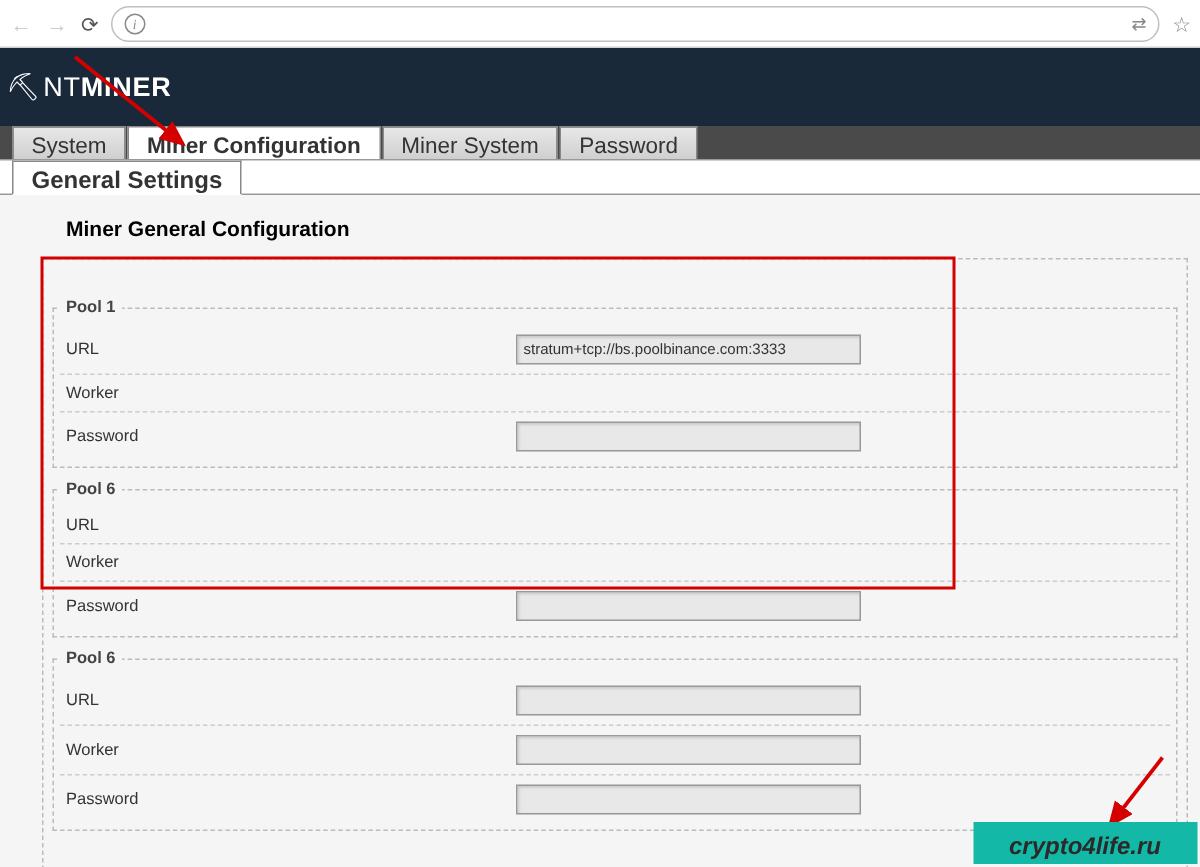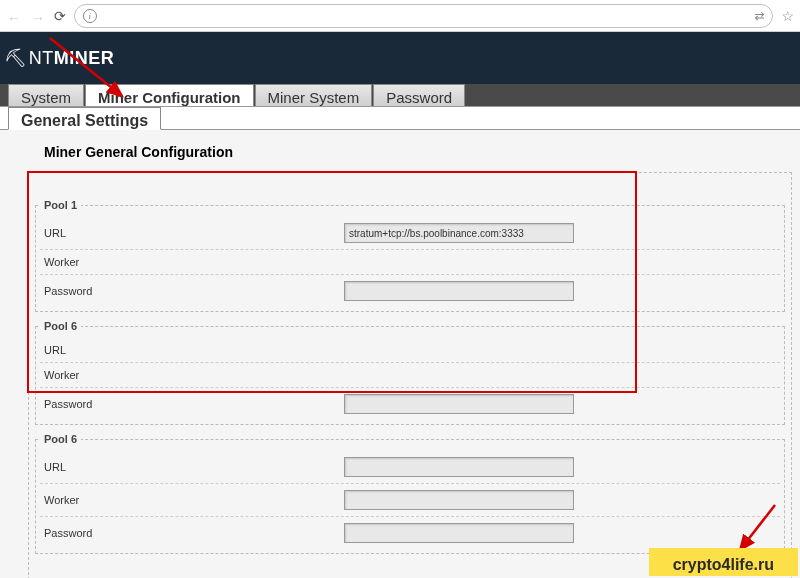--- a/index.html
+++ b/index.html
@@ -39,21 +39,21 @@
   fieldset.pool legend { font-size: 11px; font-weight: bold; color: #444; padding: 0 4px; }
   
   .row { display: flex; align-items: center; border-bottom: 1px dashed #ccc; padding: 6px 4px; }
   .row:last-child { border-bottom: none; }
   .row-label { width: 300px; font-size: 11px; color: #333; }
   .row-input { width: 230px; height: 20px; border: 1px solid #999; background: #e8e8e8; font-size: 10px; padding: 0 4px; color: #333; box-shadow: inset 1px 1px 2px rgba(0,0,0,0.15); }
   
   .red-box { position: absolute; border: 2px solid #d40000; pointer-events: none; }
   .arrow-svg { position: absolute; pointer-events: none; }
   
-  .watermark { position: absolute; right: 2px; bottom: 2px; background: #fde047; padding: 8px 24px; font-size: 16px; font-weight: bold; color: #2a2a2a; }
+  .watermark { position: absolute; right: 2px; bottom: 2px; background: #14b8a6; padding: 8px 24px; font-size: 16px; font-weight: bold; font-style: italic; color: #2a2a2a; }
 </style>
 </head>
 <body>
 
 <div class="browser-bar">
   <span class="nav-arrow disabled">←</span>
   <span class="nav-arrow disabled">→</span>
   <span class="reload">⟳</span>
   <div class="addr-bar">
     <span class="info-icon">i</span>

